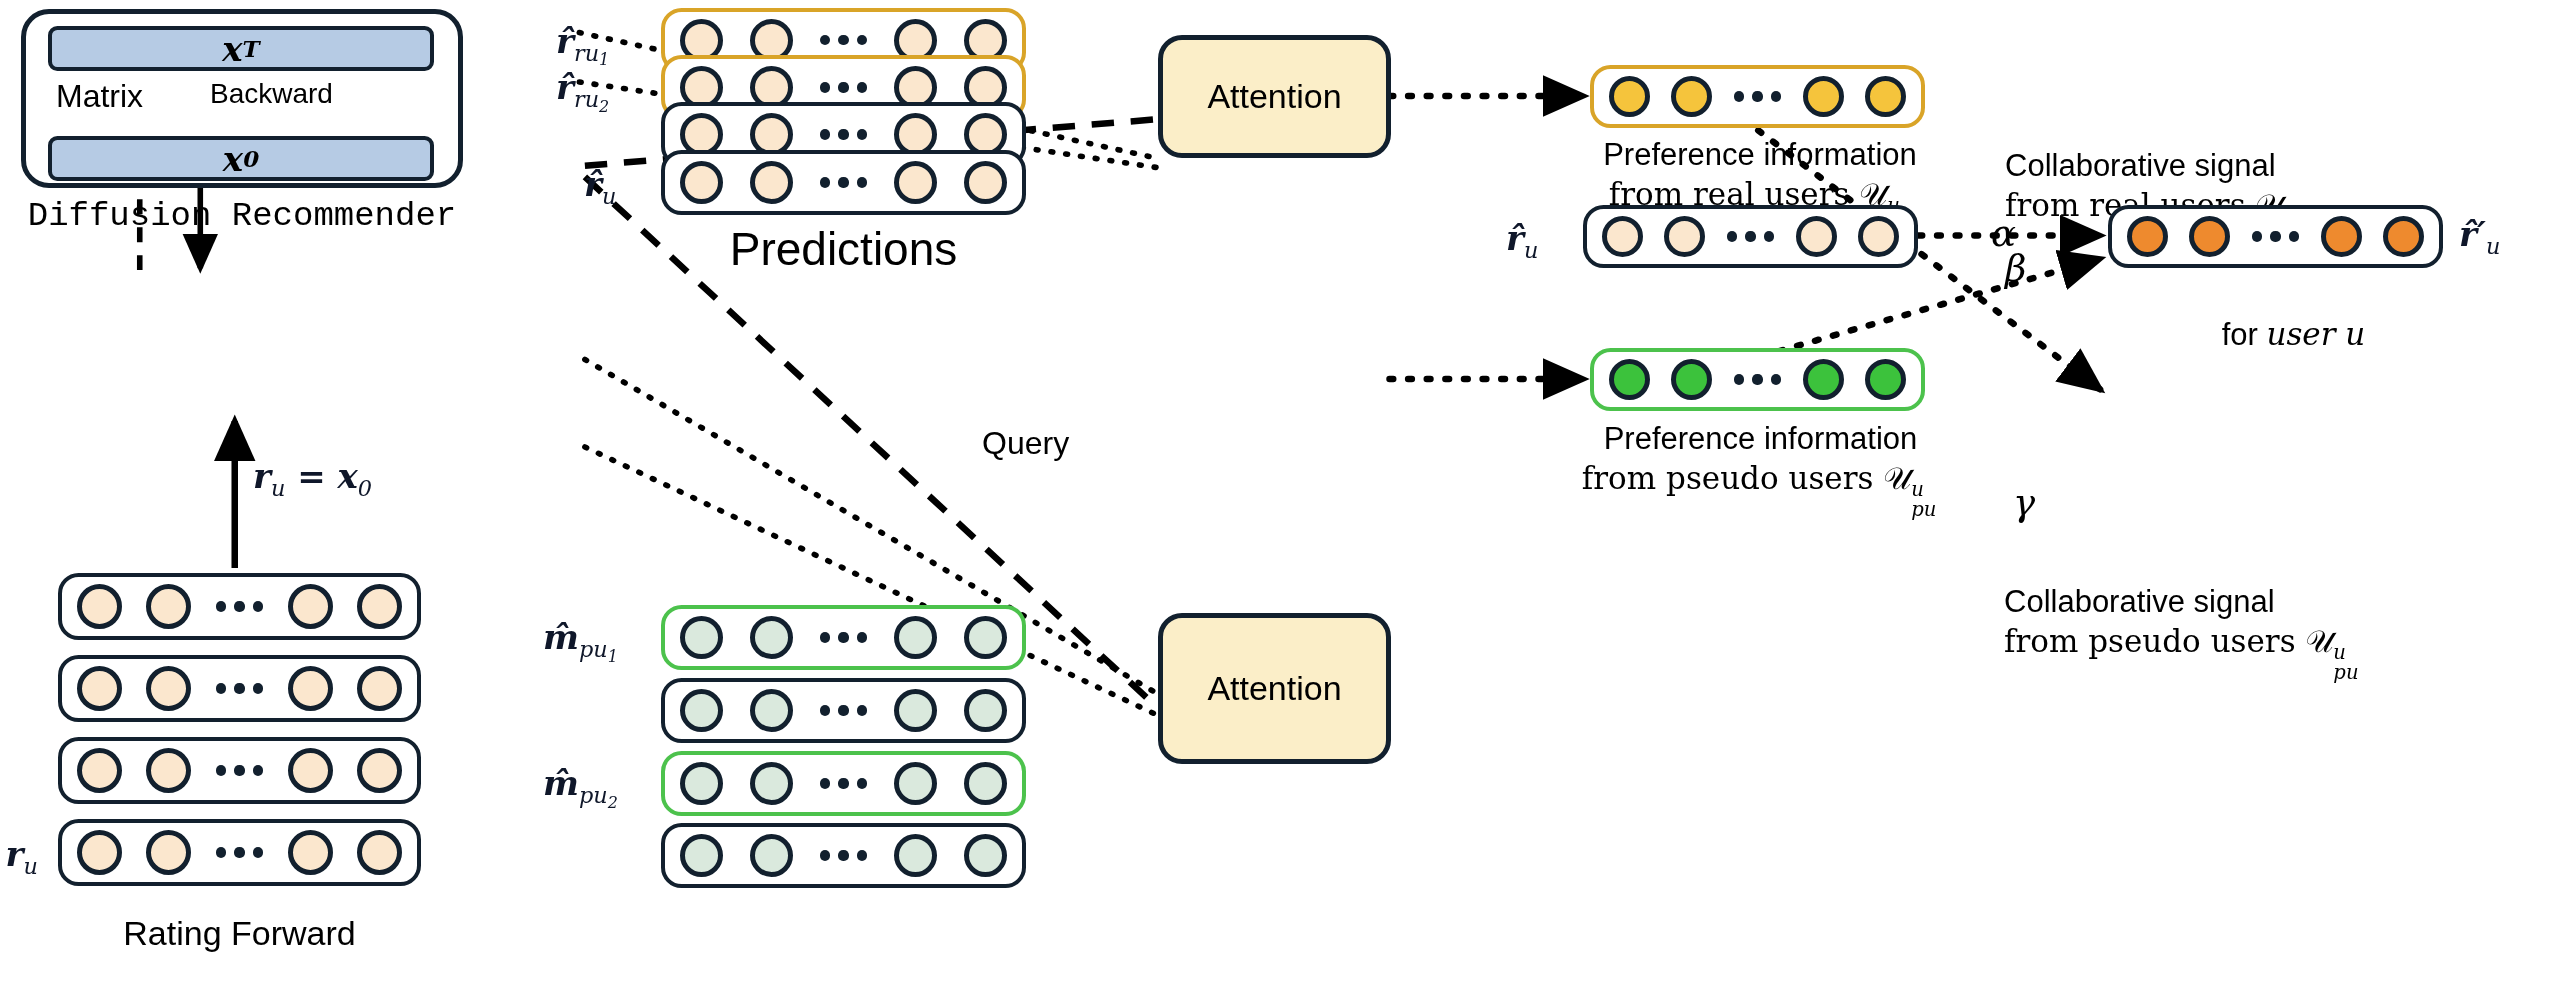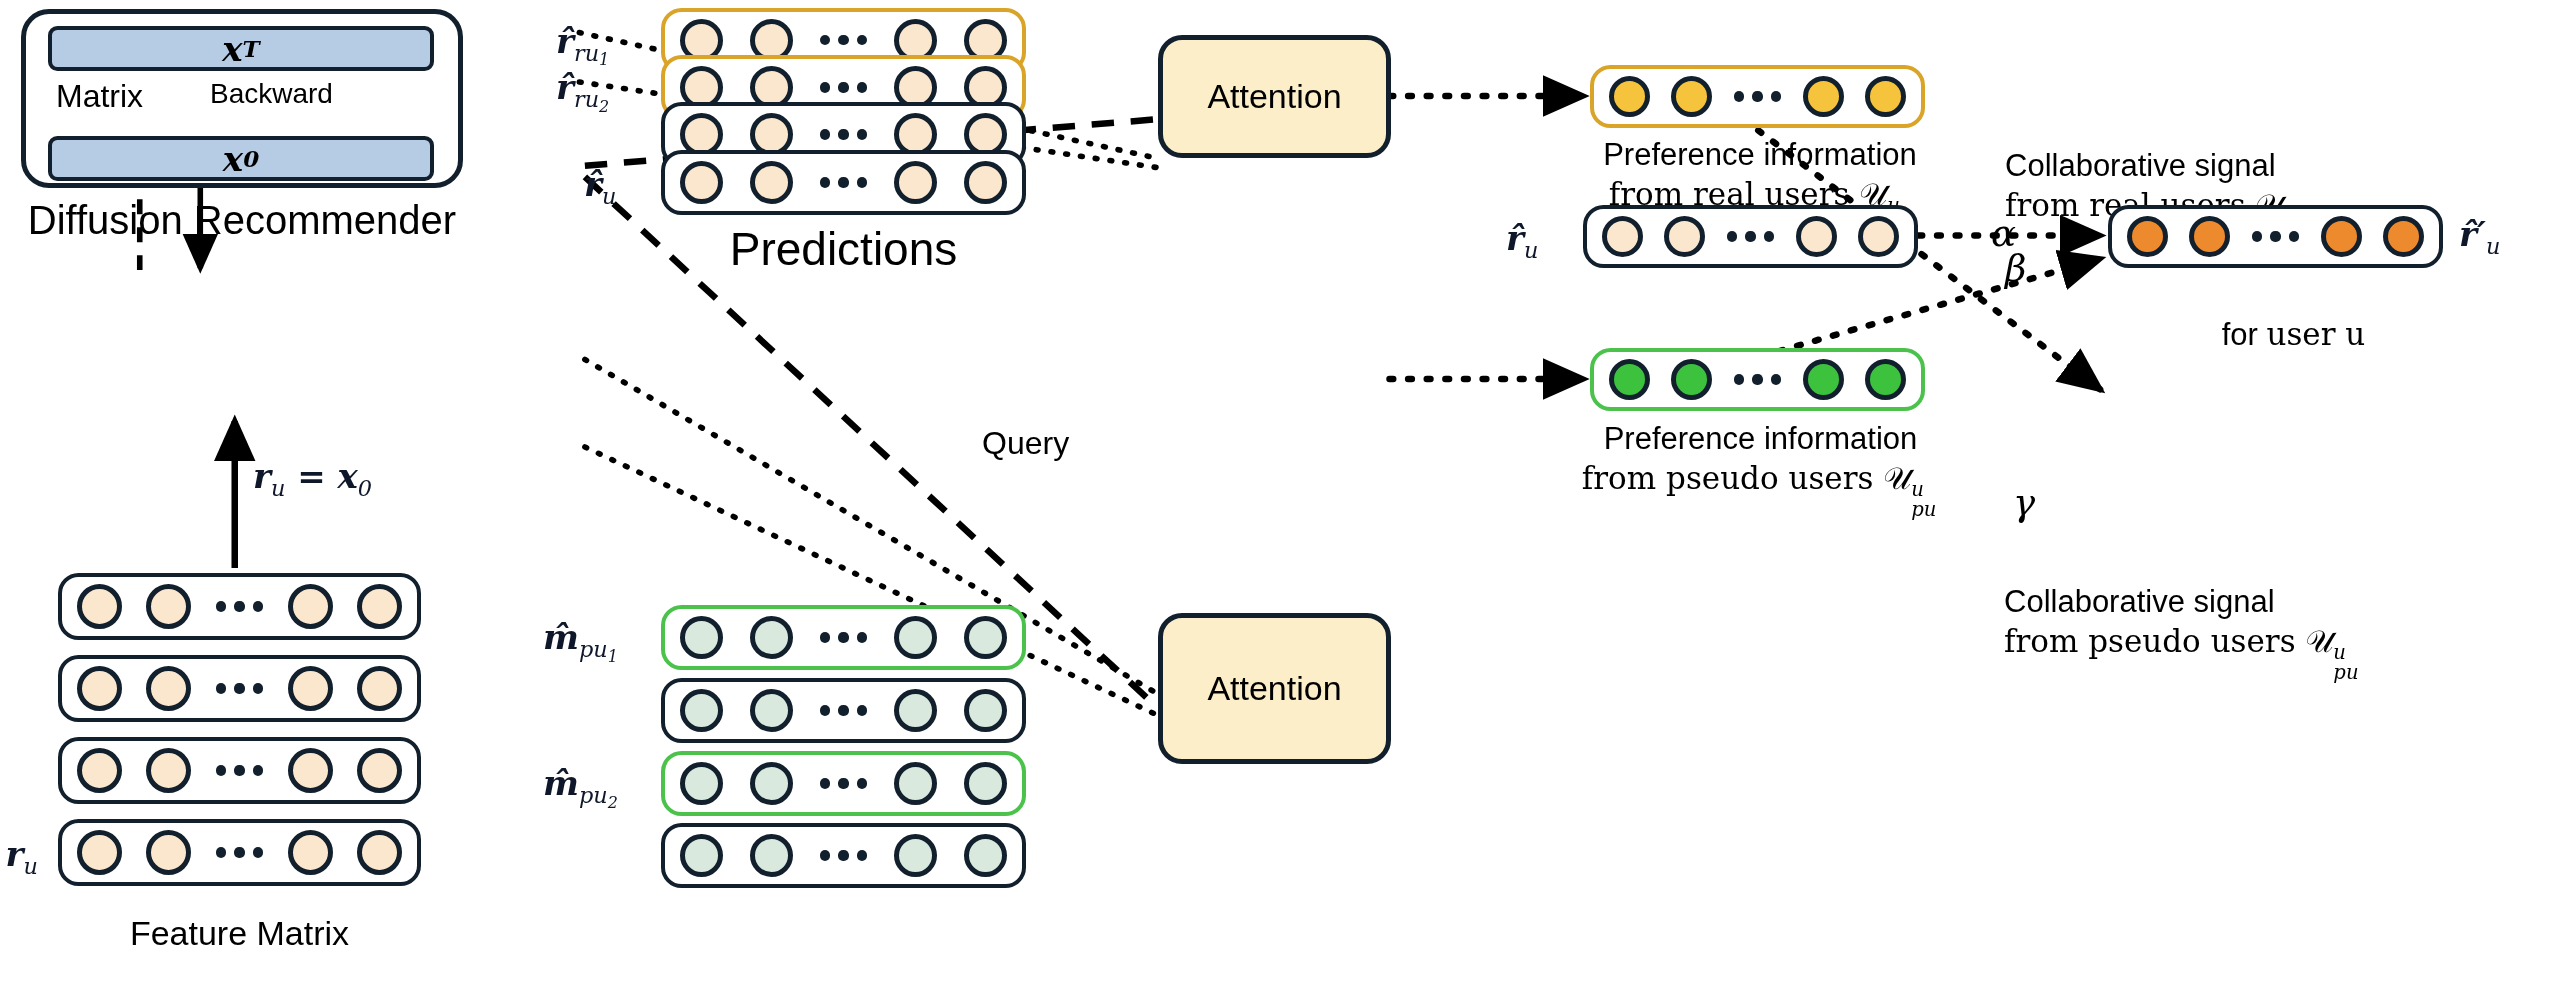--- a/index.html
+++ b/index.html
@@ -179,21 +179,21 @@
   </div>
 
   <div class="xbar" style="left:48px;top:136px;width:386px;height:45px;">
     <span>x</span>
       <span class="sub">0</span>
   </div>
 
   <div class="cap" style="left:56px;top:77px;font-size:32px;">Matrix</div>
   <div class="cap" style="left:210px;top:77px;font-size:28px;">Backward</div>
 
-  <div class="cap center" style="left:0px;top:196px;width:484px;font-size:40px;">Diffusion Recommender</div>
+  <div class="cap center" style="left:0px;top:196px;width:484px;font-size:34px;font-family:Liberation Mono, monospace;">Diffusion Recommender</div>
 
   <div class="mathlabel" style="left:253px;top:456px;">
     <span>r</span><span class="sub">u</span><span> = </span><span>x</span><span class="sub">0</span>
   </div>
 
   <div class="vecrow" style="left:58px;top:573px;width:363px;height:67px;">
     <span class="node cream" style="width:45px;height:45px;"></span>
     <span class="node cream" style="width:45px;height:45px;"></span>
     <span class="dots">
         <i></i>
@@ -232,21 +232,21 @@
         <i></i>
         <i></i>
         <i></i>
       </span>
     <span class="node cream" style="width:45px;height:45px;"></span>
     <span class="node cream" style="width:45px;height:45px;"></span>
   </div>
   <div class="mathlabel" style="left:5.6px;top:834px;">
     <span>r</span><span class="sub">u</span>
   </div>
-  <div class="cap center" style="left:58px;top:913px;width:363px;font-size:34px;">Feature Matrix</div>
+  <div class="cap center" style="left:58px;top:913px;width:363px;font-size:34px;">Rating Forward</div>
 
   <div class="vecrow gold" style="left:661px;top:7.5px;width:365px;height:65px;">
     <span class="node cream" style="width:43px;height:43px;"></span>
     <span class="node cream" style="width:43px;height:43px;"></span>
     <span class="dots">
         <i></i>
         <i></i>
         <i></i>
       </span>
     <span class="node cream" style="width:43px;height:43px;"></span>
@@ -446,17 +446,17 @@
         <i></i>
       </span>
     <span class="node orange" style="width:41px;height:41px;"></span>
     <span class="node orange" style="width:41px;height:41px;"></span>
   </div>
   <div class="mathlabel" style="left:2459px;top:214px;">
     <span>r̂′</span><span class="sub">u</span>
   </div>
   <div class="cap wrap" style="left:2098px;top:275px;width:391px;font-size:31px;line-height:1.28;">
     <br>
-    <span>for </span><span style="font-family:'DejaVu Serif',serif;">user u</span>
+    <span>for </span><span style="font-family:'DejaVu Serif',serif;font-style:italic;">user u</span>
   </div>
 
 </div>
 
 
 </body></html>

